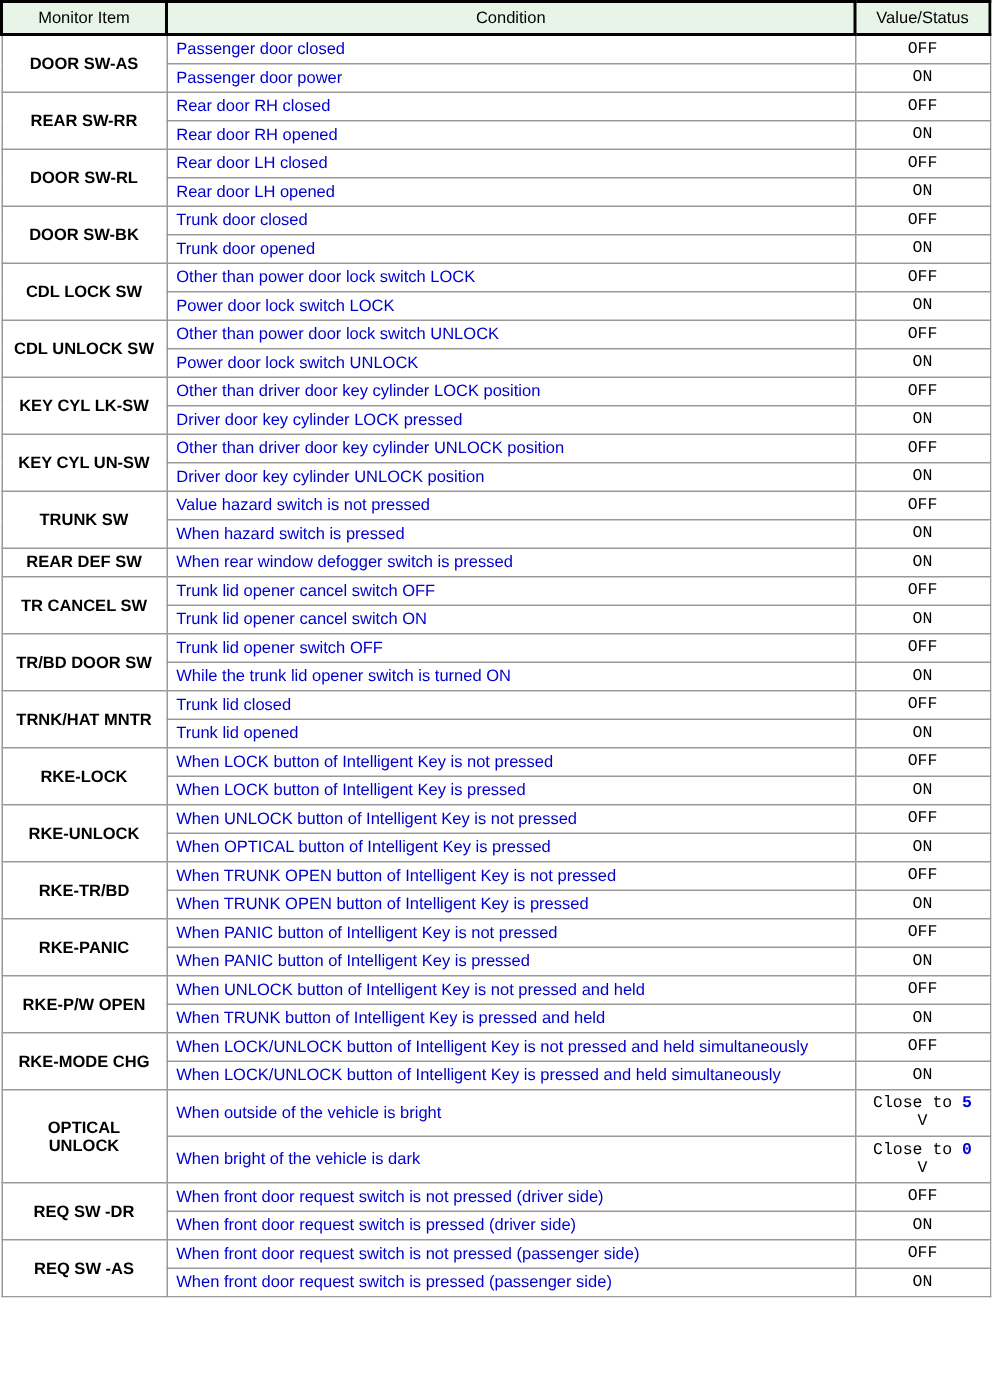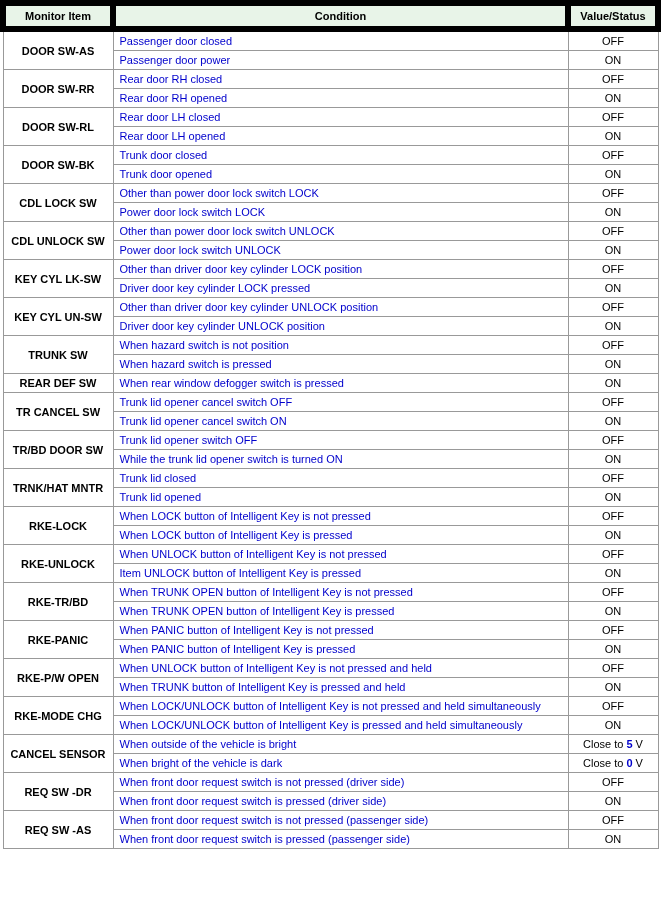--- a/index.html
+++ b/index.html
@@ -8,24 +8,24 @@
       font-size: 11px;
       background: #fff;
       width: 661px;
     }
     table {
       width: 100%;
       border-collapse: collapse;
     }
     th {
       background: #e8f4e8;
-      border: 6px solid #000000;
+      border: 2px solid #000000;
       padding: 4px 6px;
       text-align: center;
-      font-weight: bold;
+      font-weight: normal;
       font-size: 11px;
       color: #000;
     }
     td {
       border: 1px solid #999;
       padding: 3px 6px;
       vertical-align: middle;
       font-size: 11px;
     }
     .col-monitor {
@@ -35,20 +35,21 @@
       color: #000;
       vertical-align: middle;
     }
     .col-condition {
       color: #0000cc;
     }
     .col-value {
       width: 90px;
       text-align: center;
       color: #000;
+      font-family: Liberation Mono, monospace;
     }
     .monitor-cell {
       background: #fff;
     }
   </style>
 </head>
 <body>
 
 <table>
   <thead>
@@ -62,21 +63,21 @@
   <tr>
         <td class="col-monitor monitor-cell" rowspan="2">DOOR SW-AS</td>
         <td class="col-condition">Passenger door closed</td>
         <td class="col-value">OFF</td>
       </tr>
       <tr>
         <td class="col-condition">Passenger door power</td>
         <td class="col-value">ON</td>
       </tr>
       <tr>
-        <td class="col-monitor monitor-cell" rowspan="2">DOOR SW-RR</td>
+        <td class="col-monitor monitor-cell" rowspan="2">REAR SW-RR</td>
         <td class="col-condition">Rear door RH closed</td>
         <td class="col-value">OFF</td>
       </tr>
       <tr>
         <td class="col-condition">Rear door RH opened</td>
         <td class="col-value">ON</td>
       </tr>
       <tr>
         <td class="col-monitor monitor-cell" rowspan="2">DOOR SW-RL</td>
         <td class="col-condition">Rear door LH closed</td>
@@ -126,21 +127,21 @@
         <td class="col-monitor monitor-cell" rowspan="2">KEY CYL UN-SW</td>
         <td class="col-condition">Other than driver door key cylinder UNLOCK position</td>
         <td class="col-value">OFF</td>
       </tr>
       <tr>
         <td class="col-condition">Driver door key cylinder UNLOCK position</td>
         <td class="col-value">ON</td>
       </tr>
       <tr>
         <td class="col-monitor monitor-cell" rowspan="2">TRUNK SW</td>
-        <td class="col-condition">When hazard switch is not position</td>
+        <td class="col-condition">Value hazard switch is not pressed</td>
         <td class="col-value">OFF</td>
       </tr>
       <tr>
         <td class="col-condition">When hazard switch is pressed</td>
         <td class="col-value">ON</td>
       </tr>
       <tr>
         <td class="col-monitor monitor-cell" rowspan="1">REAR DEF SW</td>
         <td class="col-condition">When rear window defogger switch is pressed</td>
         <td class="col-value">ON</td>
@@ -180,21 +181,21 @@
       <tr>
         <td class="col-condition">When LOCK button of Intelligent Key is pressed</td>
         <td class="col-value">ON</td>
       </tr>
       <tr>
         <td class="col-monitor monitor-cell" rowspan="2">RKE-UNLOCK</td>
         <td class="col-condition">When UNLOCK button of Intelligent Key is not pressed</td>
         <td class="col-value">OFF</td>
       </tr>
       <tr>
-        <td class="col-condition">Item UNLOCK button of Intelligent Key is pressed</td>
+        <td class="col-condition">When OPTICAL button of Intelligent Key is pressed</td>
         <td class="col-value">ON</td>
       </tr>
       <tr>
         <td class="col-monitor monitor-cell" rowspan="2">RKE-TR/BD</td>
         <td class="col-condition">When TRUNK OPEN button of Intelligent Key is not pressed</td>
         <td class="col-value">OFF</td>
       </tr>
       <tr>
         <td class="col-condition">When TRUNK OPEN button of Intelligent Key is pressed</td>
         <td class="col-value">ON</td>
@@ -220,21 +221,21 @@
       <tr>
         <td class="col-monitor monitor-cell" rowspan="2">RKE-MODE CHG</td>
         <td class="col-condition">When LOCK/UNLOCK button of Intelligent Key is not pressed and held simultaneously</td>
         <td class="col-value">OFF</td>
       </tr>
       <tr>
         <td class="col-condition">When LOCK/UNLOCK button of Intelligent Key is pressed and held simultaneously</td>
         <td class="col-value">ON</td>
       </tr>
       <tr>
-        <td class="col-monitor monitor-cell" rowspan="2">CANCEL SENSOR</td>
+        <td class="col-monitor monitor-cell" rowspan="2">OPTICAL UNLOCK</td>
         <td class="col-condition">When outside of the vehicle is bright</td>
         <td class="col-value"><span>Close to </span><span style="color: rgb(0, 0, 204); font-weight: bold;">5</span><span> V</span></td>
       </tr>
       <tr>
         <td class="col-condition">When bright of the vehicle is dark</td>
         <td class="col-value"><span>Close to </span><span style="color: rgb(0, 0, 204); font-weight: bold;">0</span><span> V</span></td>
       </tr>
       <tr>
         <td class="col-monitor monitor-cell" rowspan="2">REQ SW -DR</td>
         <td class="col-condition">When front door request switch is not pressed (driver side)</td>

